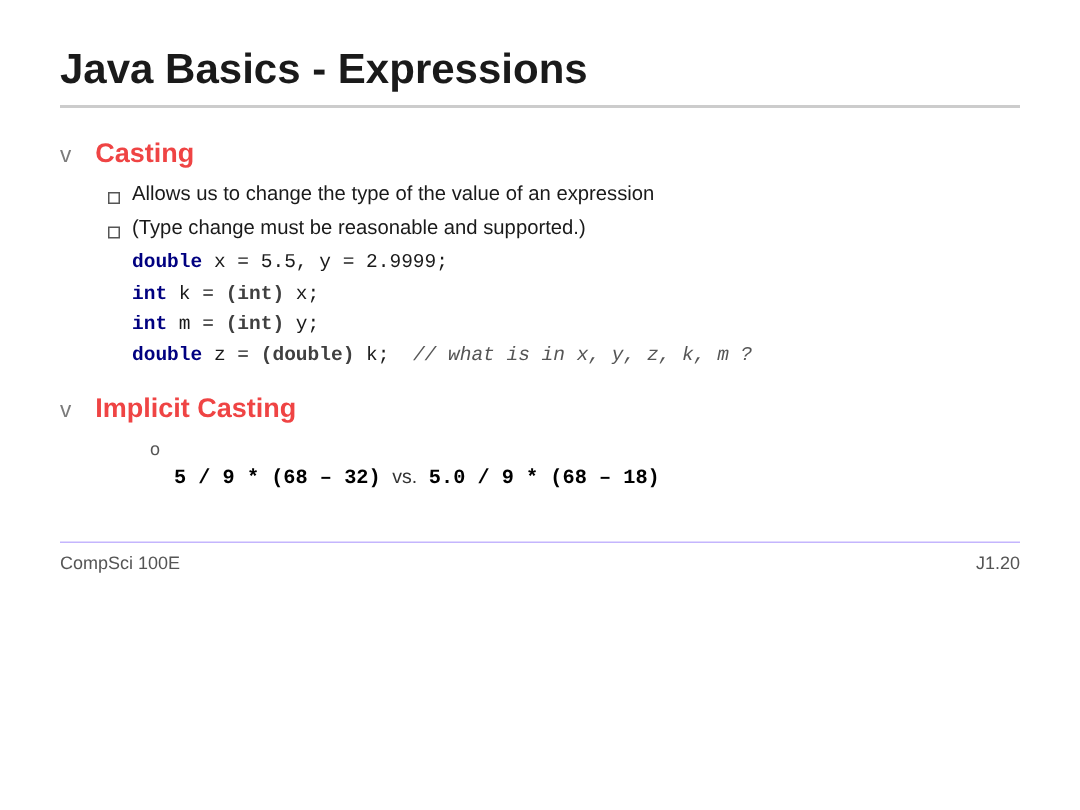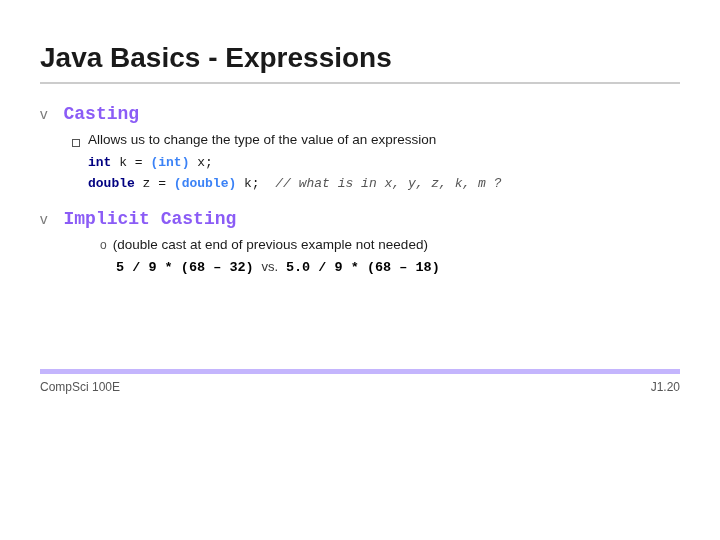--- a/index.html
+++ b/index.html
@@ -8,21 +8,20 @@
       height: 540px;
       background: #fff;
       font-family: Arial, sans-serif;
       overflow: hidden;
     }
     .slide {
       width: 720px;
       height: 396px;
       padding: 30px 40px 20px 40px;
       position: relative;
-      margin-top: 12px;
     }
     .title {
       font-size: 28px;
       font-weight: bold;
       color: #1a1a1a;
       margin-bottom: 20px;
       border-bottom: 2px solid #ccc;
       padding-bottom: 8px;
     }
     .section {
@@ -35,22 +34,21 @@
       margin-bottom: 6px;
     }
     .bullet-v {
       color: #7B7B7B;
       font-size: 15px;
       margin-right: 6px;
     }
     .section-title {
       font-size: 18px;
       font-weight: bold;
-      color: #8b5cf6;
-      font-family: Liberation Mono, monospace;
+      color: #ef4444;
     }
     .content {
       margin-left: 32px;
     }
     .bullet-row {
       display: flex;
       align-items: center;
       margin-bottom: 2px;
     }
     .sq-bullet {
@@ -71,21 +69,21 @@
       font-size: 13px;
       color: #1a1a1a;
       margin-left: 16px;
       line-height: 1.6;
     }
     .code-block .kw {
       color: #000080;
       font-weight: bold;
     }
     .code-block .cast {
-      color: #3b82f6;
+      color: #404040;
       font-weight: bold;
     }
     .code-block .comment {
       color: #555;
       font-style: italic;
       text-align: right;
     }
     .inline-code {
       font-family: 'Courier New', monospace;
       font-size: 13.5px;
@@ -114,21 +112,21 @@
     }
     .footer {
       position: absolute;
       bottom: 14px;
       left: 40px;
       right: 40px;
       display: flex;
       justify-content: space-between;
       font-size: 12px;
       color: #555;
-      border-top: 5px solid #c4b5fd;
+      border-top: 1px solid #c4b5fd;
       padding-top: 6px;
     }
     .vs-text {
       font-size: 13px;
       color: #333;
       margin: 0 4px;
     }
   </style>
 </head>
 <body>
@@ -139,38 +137,43 @@
   <div class="section">
     <div class="section-header">
       <span class="bullet-v">v</span>
       <span class="section-title">Casting</span>
     </div>
     <div class="content">
       <div class="bullet-row">
         <div class="sq-bullet"></div>
         <span class="text-line">Allows us to change the type of the value of an expression</span>
       </div>
+      <div class="bullet-row">
+        <div class="sq-bullet"></div>
+        <span class="text-line">(Type change must be reasonable and supported.)</span>
+      </div>
       <div class="code-block">
+        <div><span class="kw">double</span> x = 5.5, y = 2.9999;</div>
         <div><span class="kw">int</span> k = <span class="cast">(int)</span> x;</div>
+        <div><span class="kw">int</span> m = <span class="cast">(int)</span> y;</div>
         <div><span class="kw">double</span> z = <span class="cast">(double)</span> k;&nbsp;&nbsp;<span class="comment">// what is in x, y, z, k, m ?</span></div>
       </div>
     </div>
   </div>
 
   <div class="section">
     <div class="section-header">
       <span class="bullet-v">v</span>
       <span class="section-title">Implicit Casting</span>
     </div>
     <div class="content">
 
 
       <div class="sub-bullet">
         <span class="circle-bullet">o</span>
-        <span class="text-line">(double cast at end of previous example not needed)</span>
       </div>
 
 
       <div class="sub-bullet">
         <span class="text-line" style="margin-left:16px;">
           <span class="inline-code-black">5 / 9 * (68 – 32)</span>
           <span class="vs-text">  vs.</span>
           <span class="inline-code-black">  5.0 / 9 * (68 – 18)</span>
         </span>
       </div>

